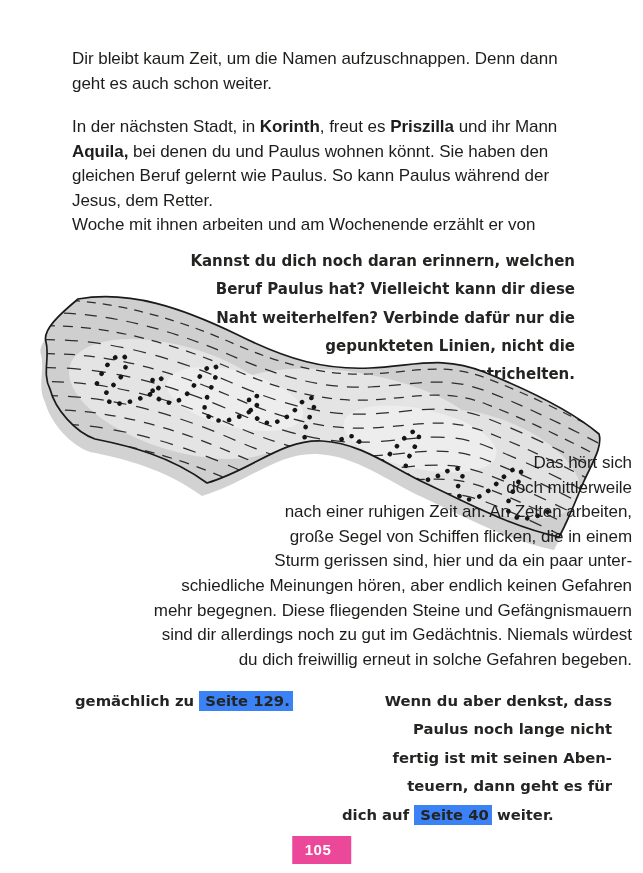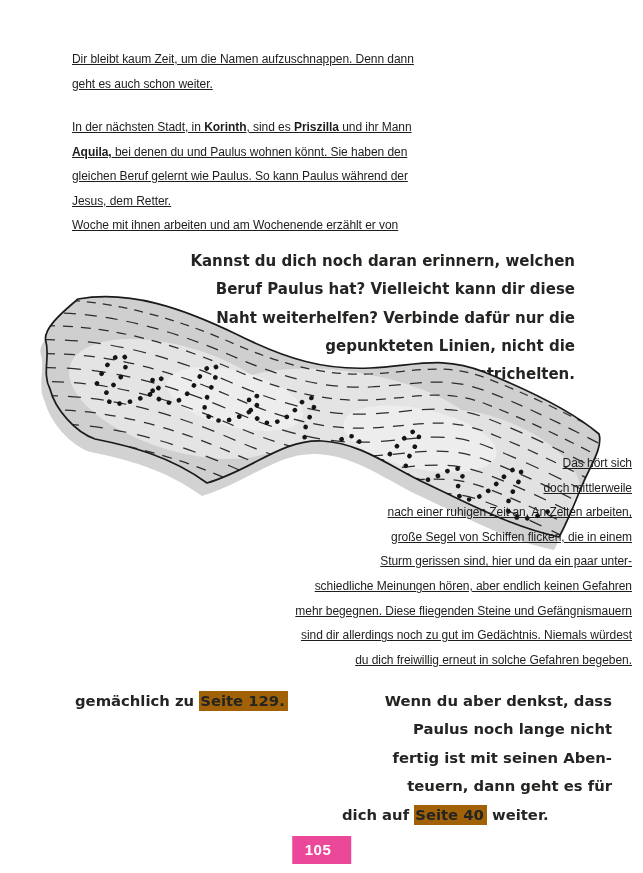--- a/index.html
+++ b/index.html
@@ -5,24 +5,23 @@
   html,body{margin:0;padding:0;background:#ffffff;}
   .page{
     position:relative;
     width:643px;height:873px;
     background:#ffffff;
     overflow:hidden;
     font-family:"Liberation Sans",sans-serif;
     color:#1d1d1b;
   }
   .body-text{
-    font-size:12px;
+    font-size:17px;
     line-height:24.6px;
     letter-spacing:-0.05px;
-    text-decoration:underline;
   }
   .body-text .line{display:block;}
   b, .bold{font-weight:bold;}
   .pre{white-space:pre-line;text-align:right;}
   .comic{
     font-family:"DejaVu Sans",sans-serif;
     font-weight:600;
     color:#242422;
   }
   #para1{position:absolute;left:72px;top:47px;width:540px;}
@@ -36,22 +35,22 @@
   #illustration{position:absolute;left:20px;top:284px;width:620px;height:276px;}
   #para3{position:absolute;left:72px;top:451px;width:560px;}
   .choice{
     position:absolute;top:687px;
     font-size:14.8px;
     line-height:28.4px;
   }
   #choice-left{left:75px;width:275px;}
   #choice-right{left:342px;width:270px;}
   .hl{
-    background:#a16207;
-    padding:1px 3px 2px 1px;
+    background:#3b82f6;
+    padding:1px 3px 2px 6px;
   }
   #page-badge{
     position:absolute;left:50%;top:836px;
     transform:translateX(-50%);
     background:#ec4899;color:#ffffff;
     font-weight:bold;font-size:15px;
     padding:5px 20px 6px 13px;
     letter-spacing:0.5px;
   }
 </style>
@@ -59,21 +58,21 @@
 <body>
 
 <div class="page">
 
   <div id="para1" class="body-text">
     <span class="line">Dir bleibt kaum Zeit, um die Namen aufzuschnappen. Denn dann</span>
     <span class="line">geht es auch schon weiter.</span>
   </div>
 
   <div id="para2" class="body-text">
-    <span class="line"><span>In der nächsten Stadt, in </span><b>Korinth</b><span>, sind es </span><b>Priszilla</b><span> und ihr Mann</span></span>
+    <span class="line"><span>In der nächsten Stadt, in </span><b>Korinth</b><span>, freut es </span><b>Priszilla</b><span> und ihr Mann</span></span>
     <span class="line"><b>Aquila,</b><span> bei denen du und Paulus wohnen könnt. Sie haben den</span></span>
     <span class="line">gleichen Beruf gelernt wie Paulus. So kann Paulus während der</span>
     <span class="line">Jesus, dem Retter.</span>
     <span class="line">Woche mit ihnen arbeiten und am Wochenende erzählt er von</span>
   </div>
 
   <div id="puzzle-prompt" class="comic pre">Kannst du dich noch daran erinnern, welchen
 Beruf Paulus hat? Vielleicht kann dir diese
 Naht weiterhelfen? Verbinde dafür nur die
 gepunkteten Linien, nicht die

